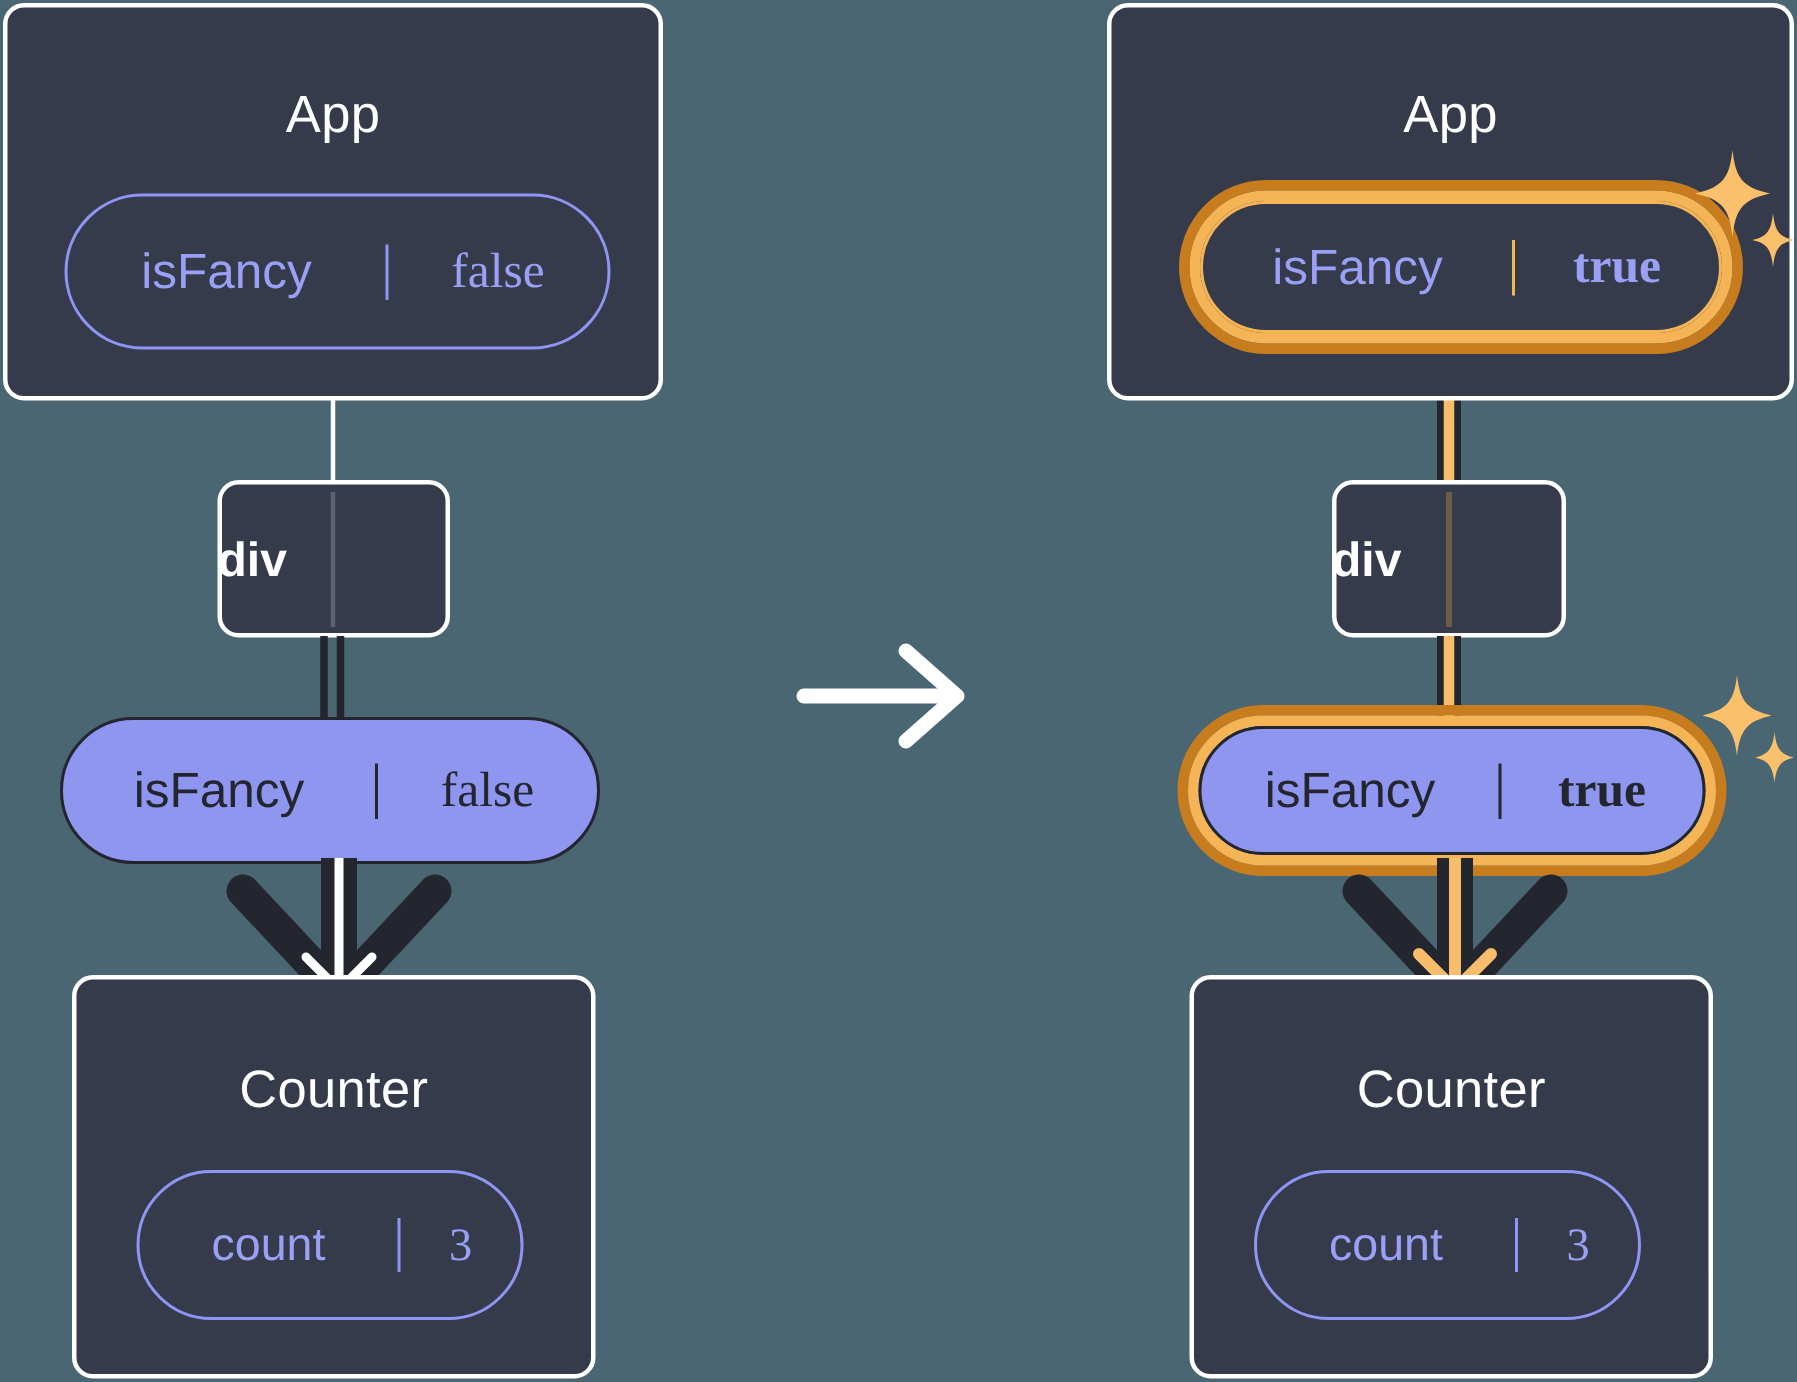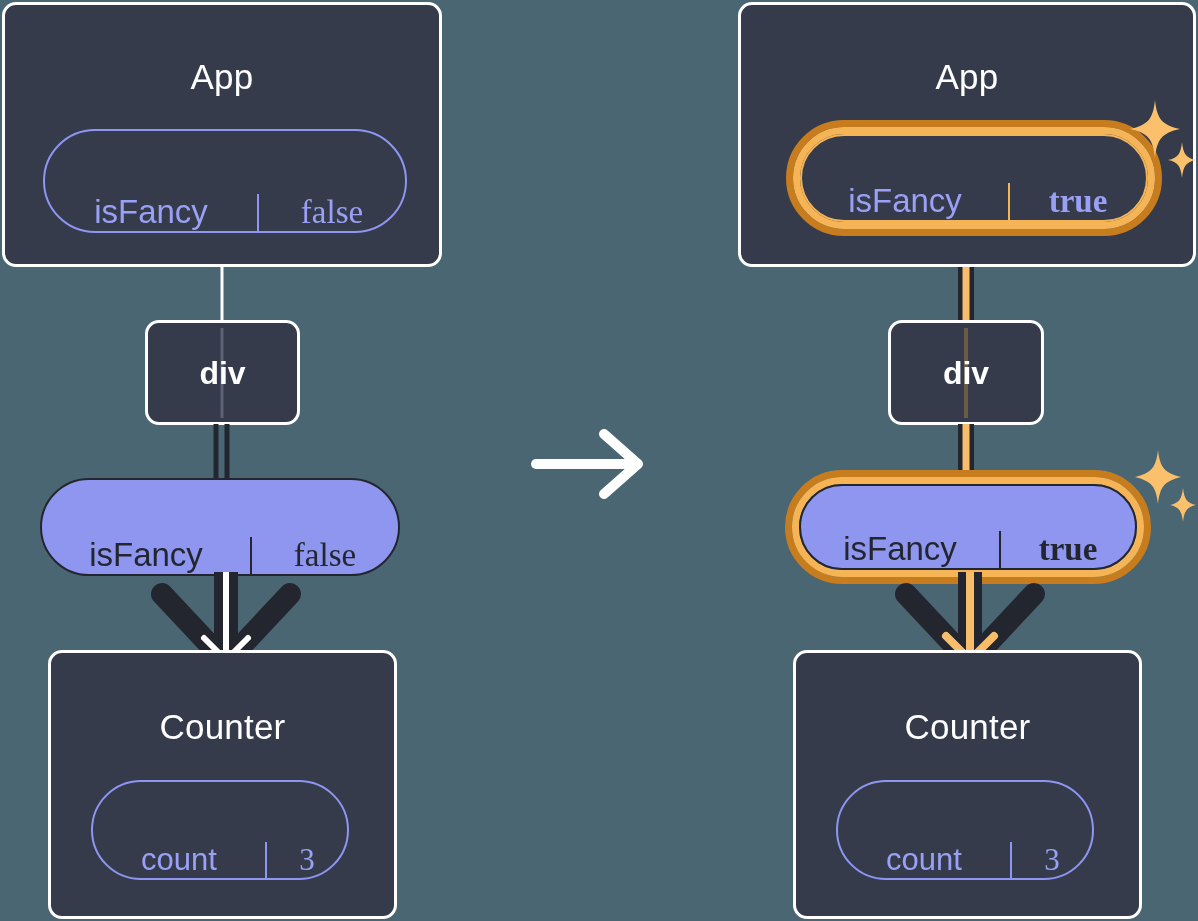--- a/index.html
+++ b/index.html
@@ -23,30 +23,30 @@
   .panel-title{
     position:absolute;
     left:0;right:0;
     text-align:center;
     color:#ffffff;
     font-size:35px;
     letter-spacing:.2px;
     white-space:nowrap;
   }
   .boxlabel{
-    position:absolute;left:0;right:0;text-align:center;
+    position:absolute;left:0;right:0;text-align:left;
     color:#ffffff;font-size:32px;font-weight:700;
   }
 
   
   .pill{
     position:absolute;
     box-sizing:border-box;
     display:flex;
-    align-items:flex-end;
+    align-items:center;
     border-radius:999px;
     overflow:hidden;
   }
   .pill .cell{
     display:flex;align-items:center;justify-content:center;
     white-space:nowrap;
     box-sizing:border-box;
   }
   .pill.outline{
     border:2px solid #8f95f2;

